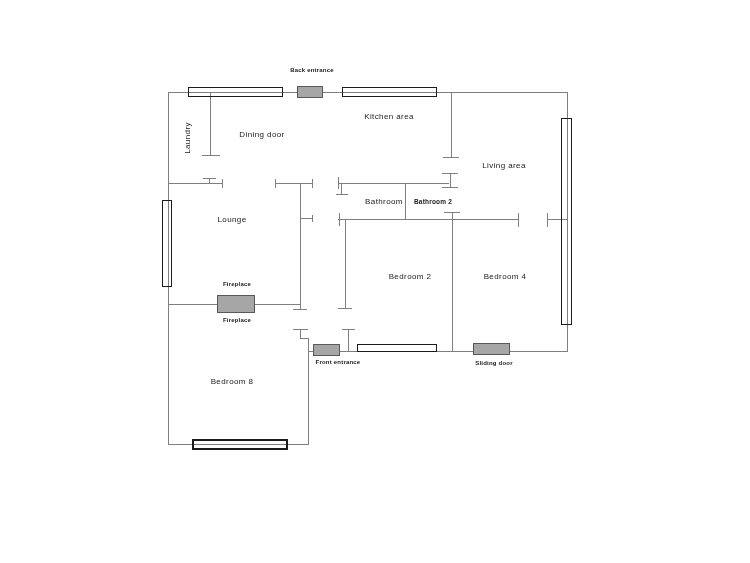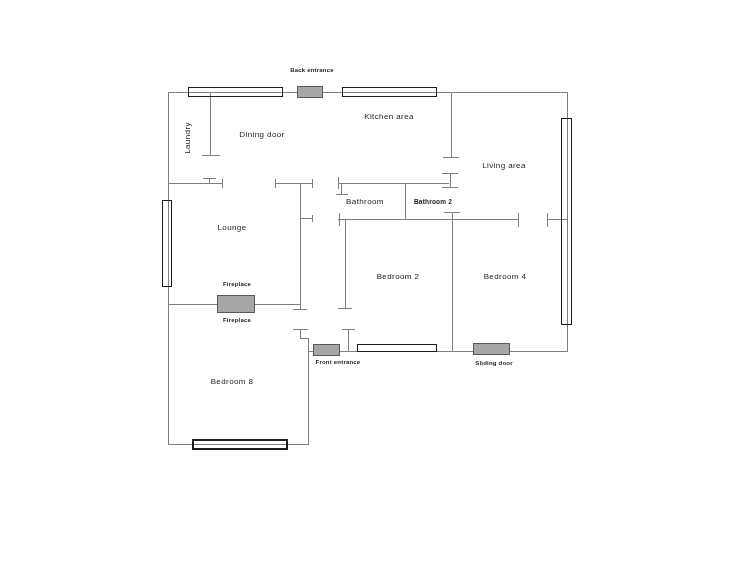--- a/index.html
+++ b/index.html
@@ -85,24 +85,24 @@
 
   <div class="door" style="left:297px;top:86px;width:26px;height:12px"></div>
   <div class="door" style="left:313px;top:344px;width:27px;height:12px"></div>
   <div class="door" style="left:473px;top:343px;width:37px;height:12px"></div>
   <div class="door" style="left:217px;top:295px;width:38px;height:18px"></div>
 
   <div class="lbl room" style="left:389px;top:117px">Kitchen area</div>
   <div class="lbl room" style="left:262px;top:135px">Dining door</div>
   <div class="lbl room" style="left:504px;top:166px">Living area</div>
   <div class="lbl room vert" style="left:188px;top:138px">Laundry</div>
-  <div class="lbl room" style="left:365px;top:202px">Bathroom</div>
+  <div class="lbl room" style="left:384px;top:202px">Bathroom</div>
   <div class="lbl room-sm" style="left:433px;top:202px">Bathroom 2</div>
-  <div class="lbl room" style="left:232px;top:228px">Lounge</div>
-  <div class="lbl room" style="left:398px;top:277px">Bedroom 2</div>
+  <div class="lbl room" style="left:232px;top:220px">Lounge</div>
+  <div class="lbl room" style="left:410px;top:277px">Bedroom 2</div>
   <div class="lbl room" style="left:505px;top:277px">Bedroom 4</div>
   <div class="lbl room" style="left:232px;top:382px">Bedroom 8</div>
 
   <div class="lbl feat" style="left:312px;top:70px">Back entrance</div>
   <div class="lbl feat" style="left:237px;top:284px">Fireplace</div>
   <div class="lbl feat" style="left:237px;top:320px">Fireplace</div>
   <div class="lbl feat" style="left:338px;top:362px">Front entrance</div>
   <div class="lbl feat" style="left:494px;top:363px">Sliding door</div>
 
 </div>

